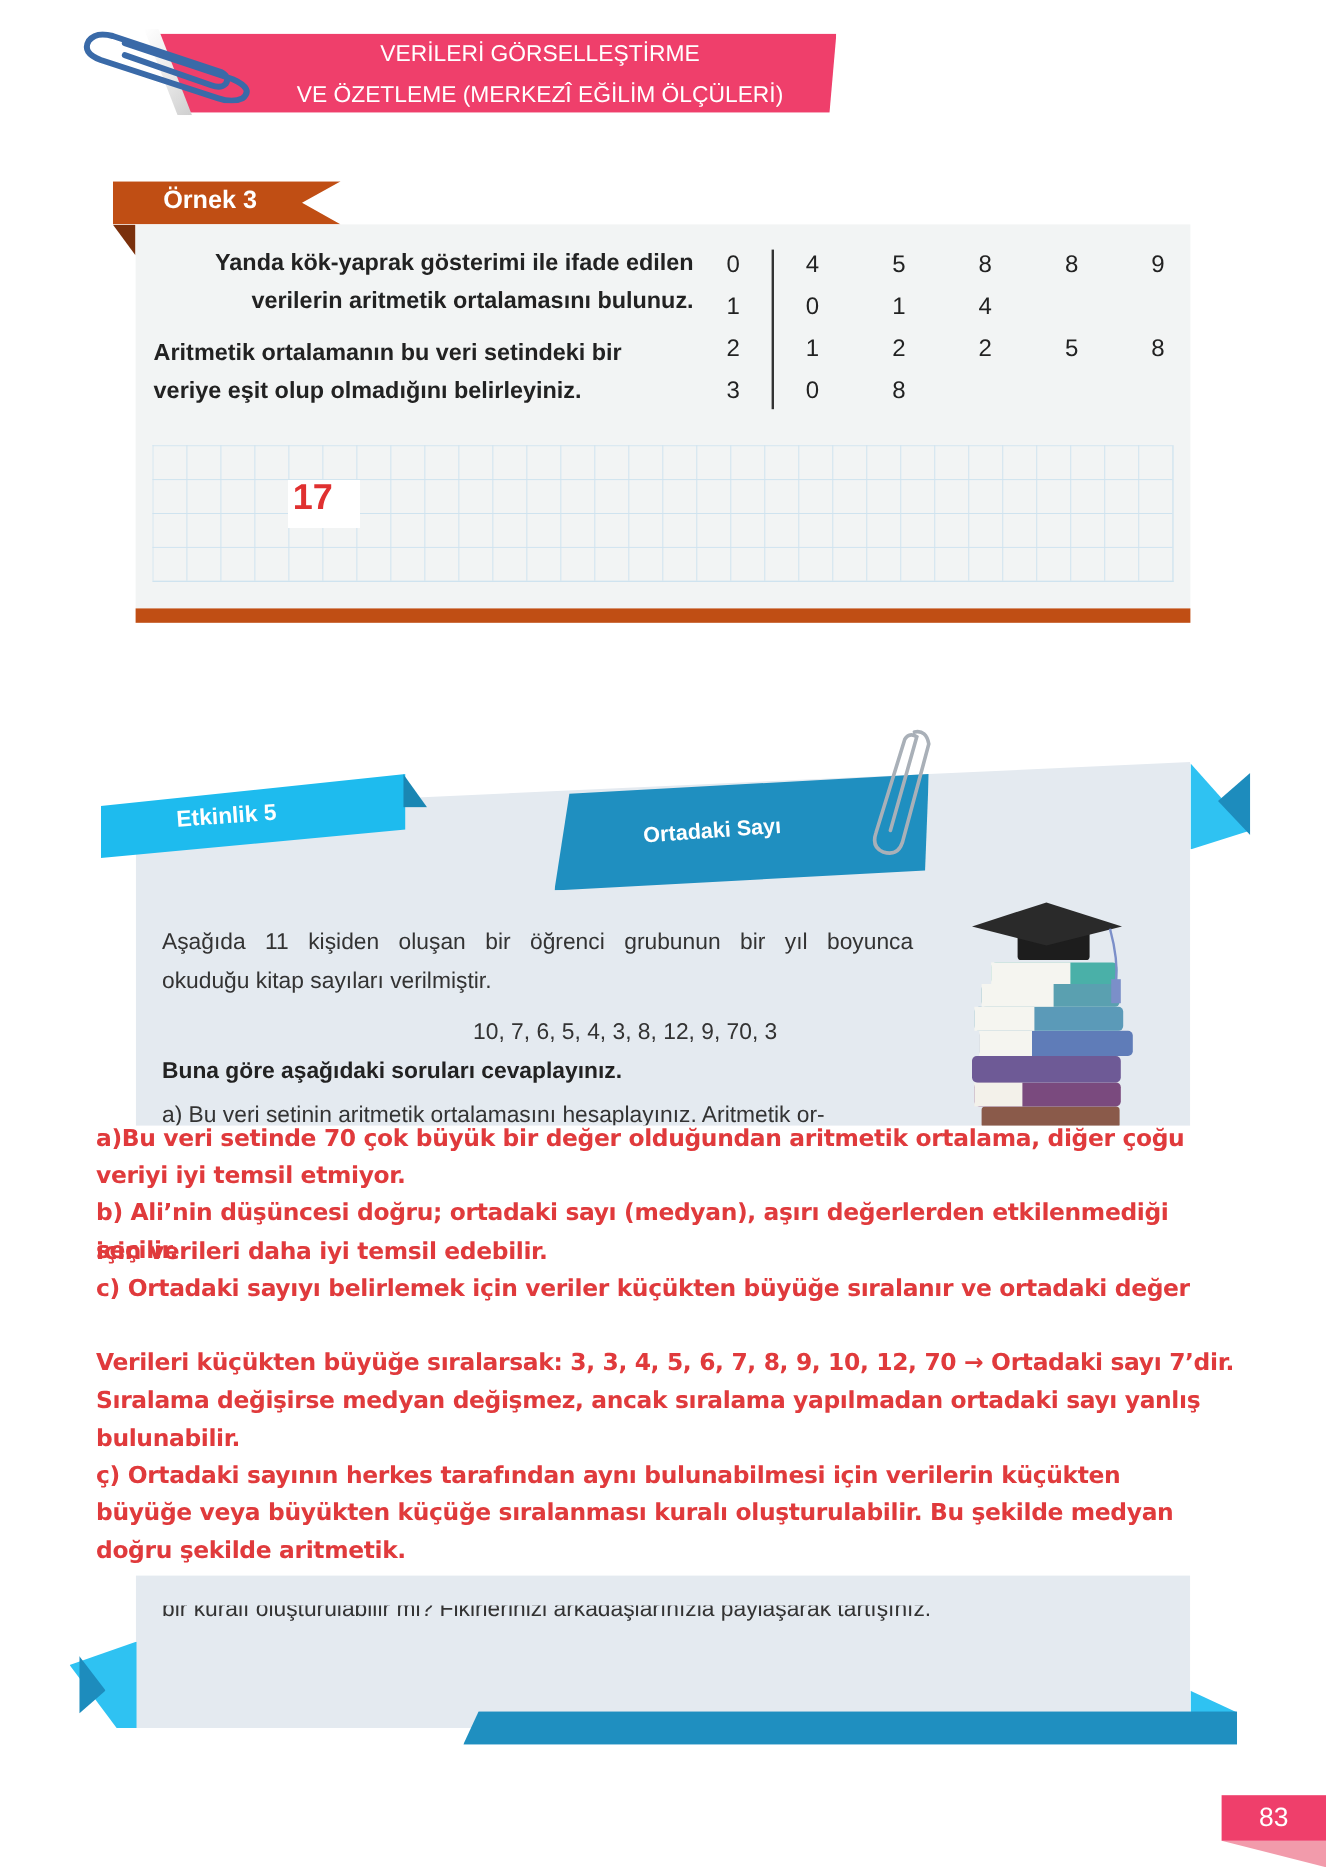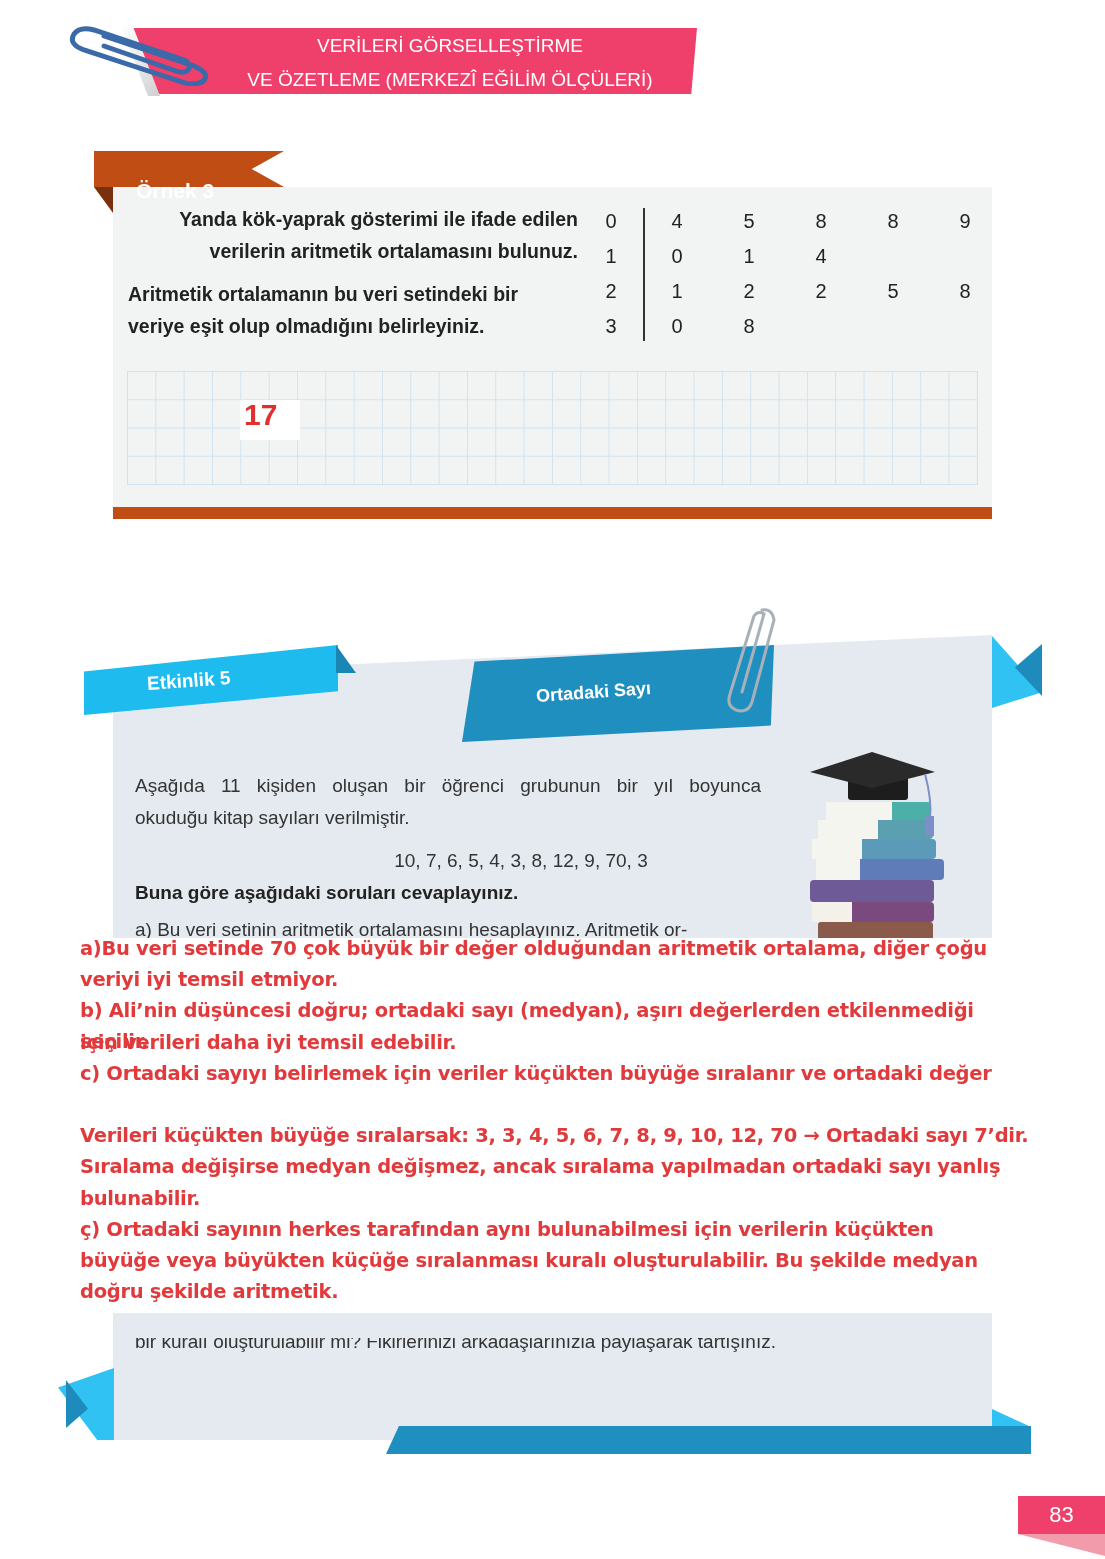--- a/index.html
+++ b/index.html
@@ -15,21 +15,21 @@
   #header-line-1 { top:35px; }
   #header-line-2 { top:69px; }
   #paperclip-top { left:64px; top:26px; }
 
   
   #ornek-box { left:113px; top:187px; width:879px; height:320px; background:#f2f4f4; }
   #ornek-tag { left:94px; top:151px; width:190px; height:36px; background:#c04e14;
     clip-path: polygon(0 0, 100% 0, 83% 50%, 100% 100%, 0 100%); }
   #ornek-tag-fold { left:94px; top:187px; width:19px; height:26px; background:#7a300c;
     clip-path: polygon(0 0, 100% 0, 100% 100%); }
-  #ornek-tag-label { left:136px; top:155px; color:#ffffff; font-weight:bold; font-size:21px;margin-top:24px; }
+  #ornek-tag-label { left:136px; top:155px; color:#ffffff; font-weight:bold; font-size:21px; }
   .q-text { position:absolute; left:128px; font-weight:bold; font-size:19.5px; color:#222; line-height:32px; }
   #ornek-q1 { top:203px;text-align:right; }
   #ornek-q2 { top:278px; }
   #ornek-bottom-bar { left:113px; top:507px; width:879px; height:12px; background:#c04e14; }
 
   
   #stem-leaf { left:590px; top:205px; width:400px; height:140px; }
   .sl-row { position:absolute; left:0; height:35px; font-size:20px; color:#222; }
   .sl-stem { position:absolute; left:14px; width:14px; text-align:center; }
   .sl-leaf { position:absolute; width:20px; text-align:center; }

